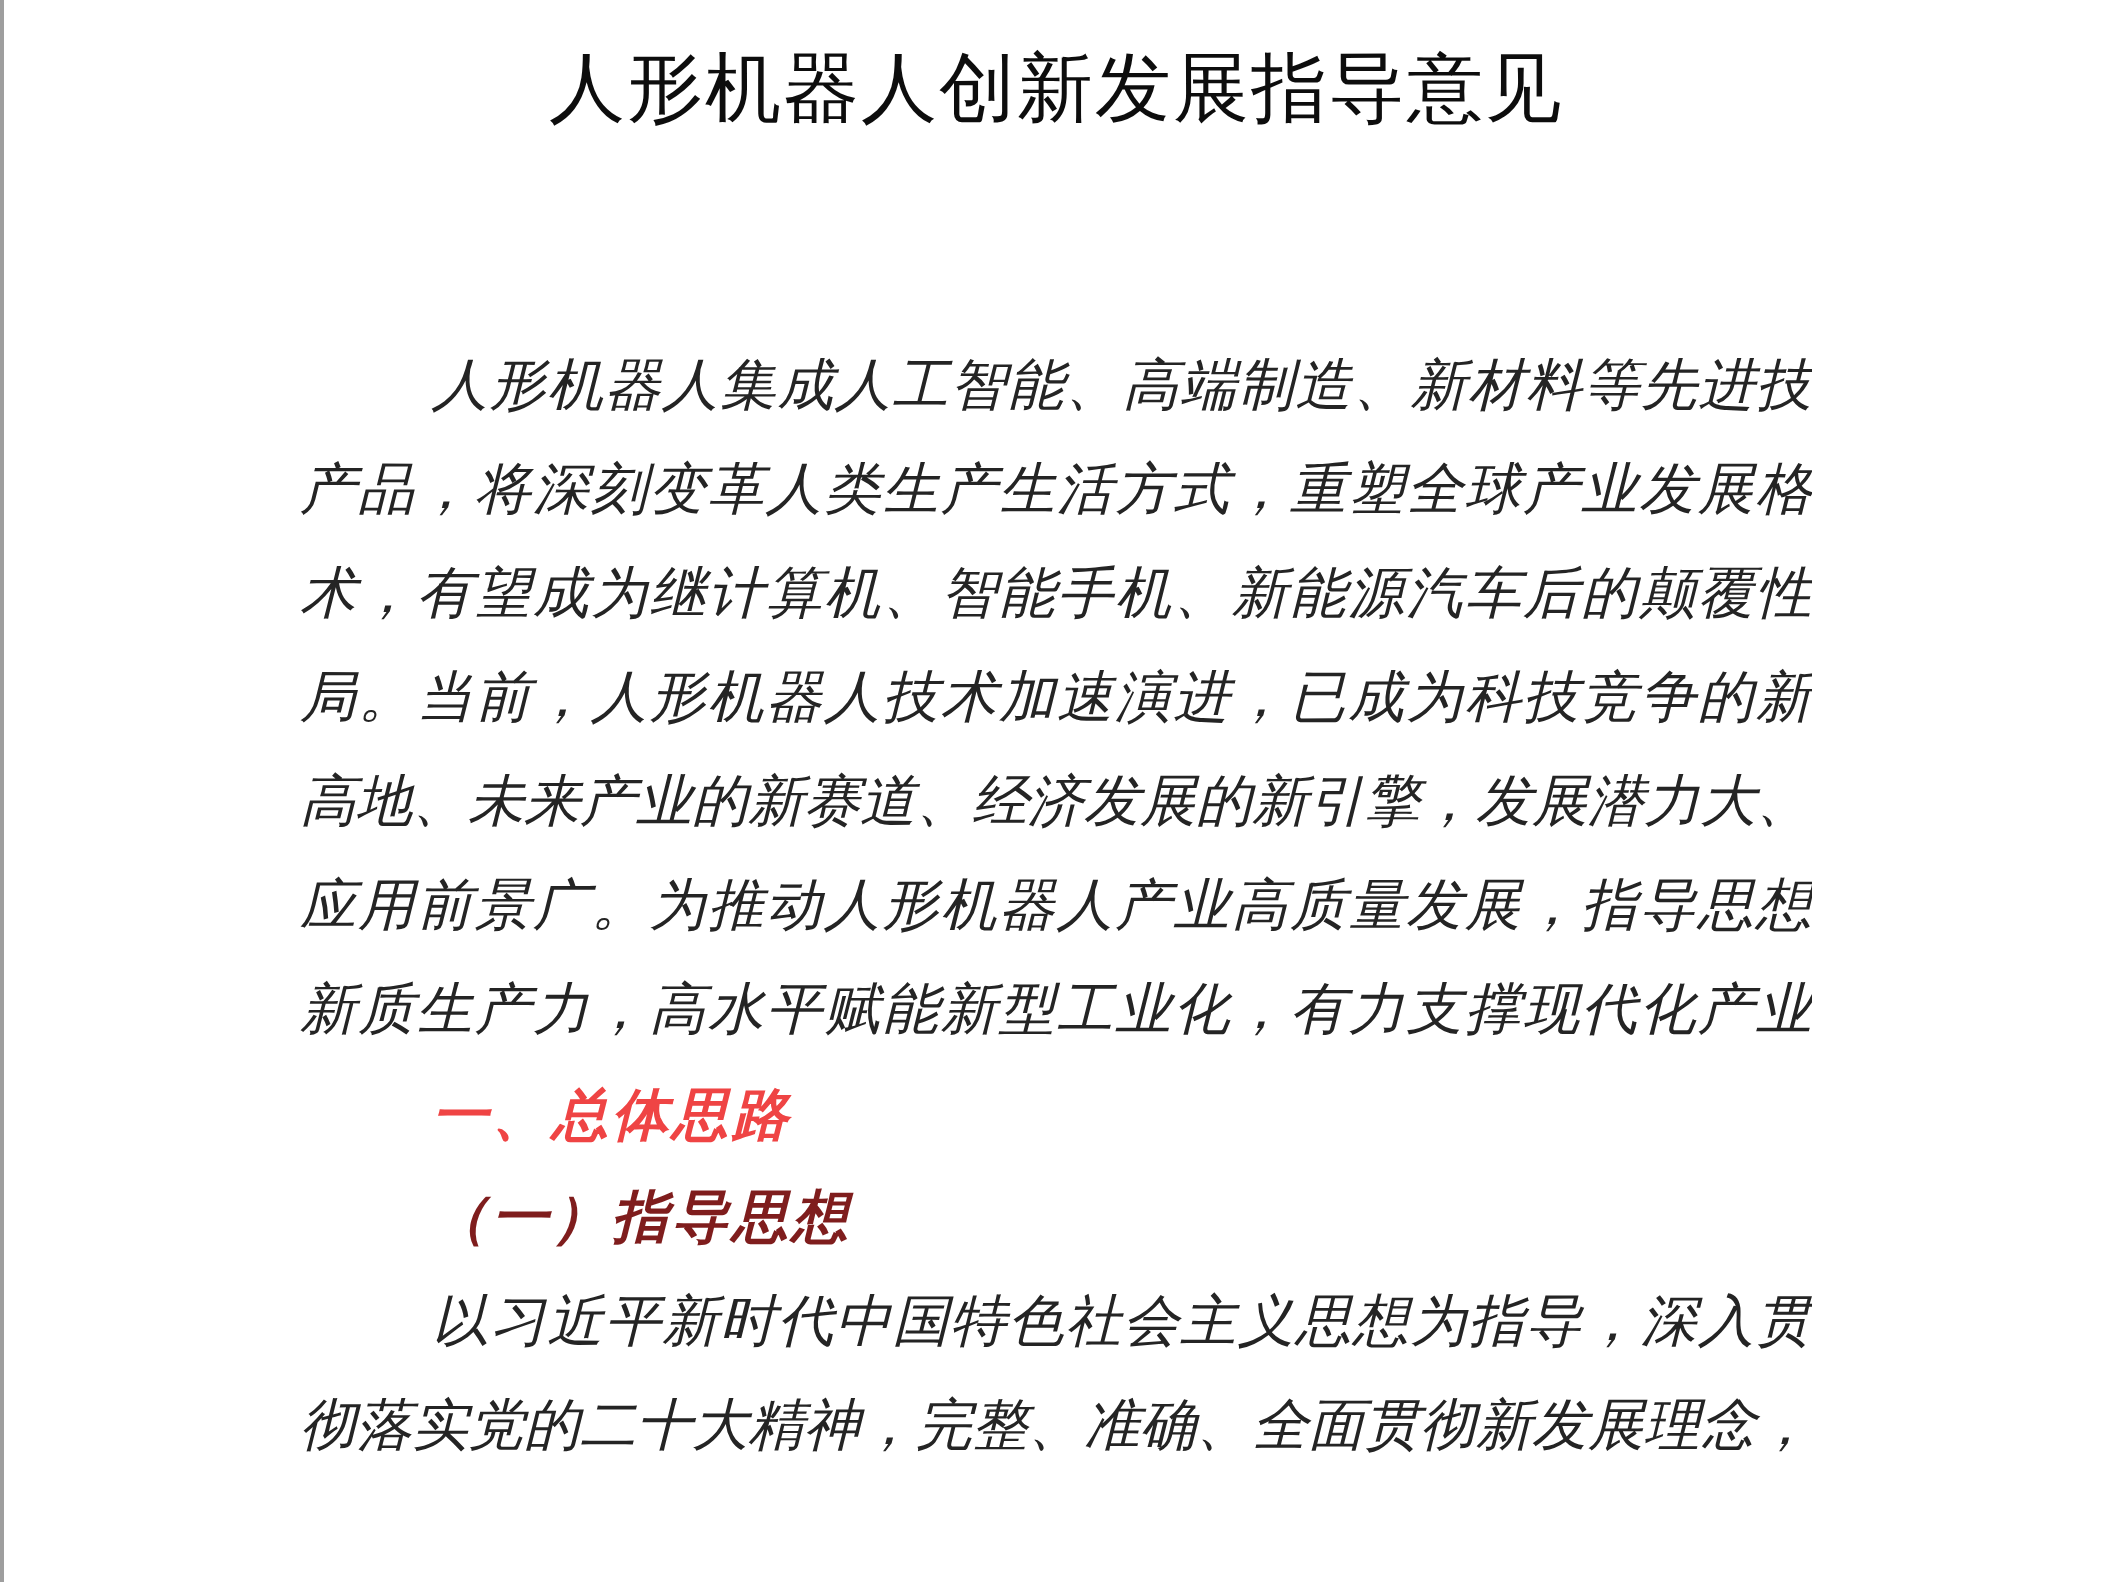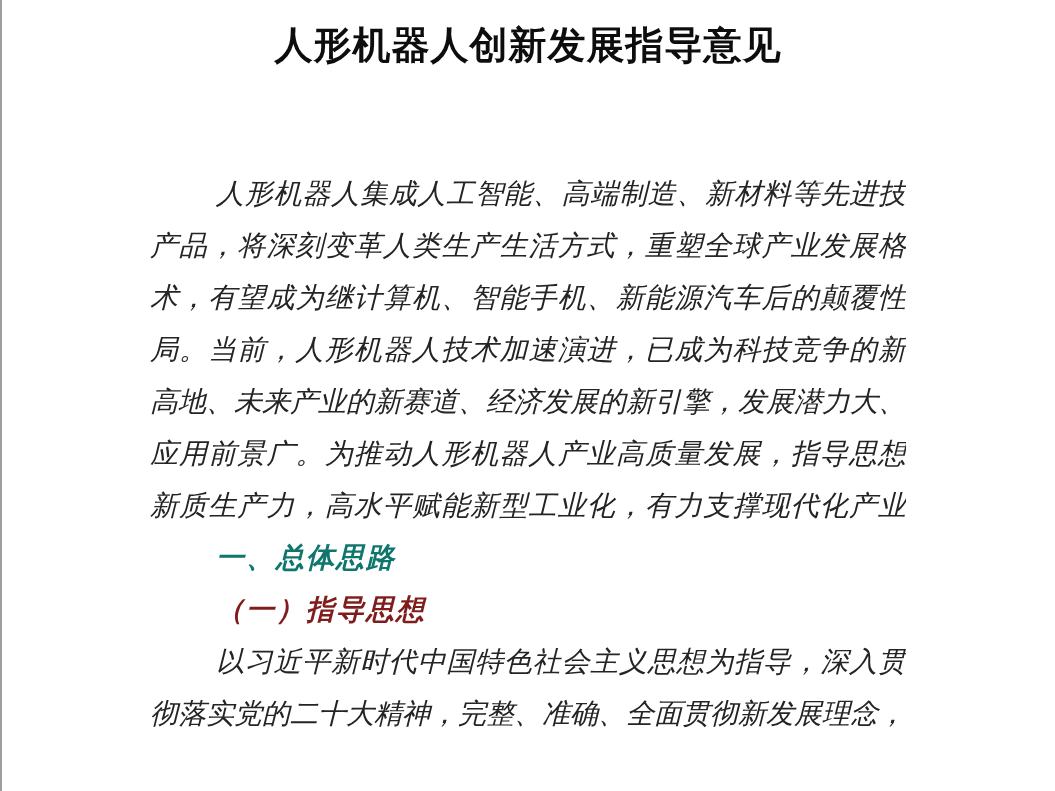--- a/index.html
+++ b/index.html
@@ -25,21 +25,21 @@
   .page {
     position: absolute;
     left: 150px;
     top: 0;
     width: 756px;
     padding-top: 22px;
   }
   .doc-title {
     font-size: 38px;
     line-height: 46px;
-    font-weight: 700;
+    font-weight: 400;
     text-align: center;
     color: #0d0d0d;
     letter-spacing: 1px;
     margin: 0 0 100px 0;
     font-family: "Liberation Serif", "DejaVu Serif", serif;
   }
   .doc-body {
     color: #222222;
     font-style: italic;
   }
@@ -56,21 +56,21 @@
     text-align: justify;
     text-align-last: justify;
     height: 52px;
     overflow: hidden;
   }
   .line.indent {
     text-indent: 66px;
   }
   .line.h1 {
     font-weight: 700;
-    color: #0f766e;
+    color: #ef4444;
     font-family: "Liberation Sans", "DejaVu Sans", sans-serif;
     letter-spacing: 2px;
   }
   .line.h2 {
     font-weight: 700;
     color: #7f1d1d;
     font-family: "Liberation Serif", "DejaVu Serif", serif;
     letter-spacing: 2px;
   }
 </style>

